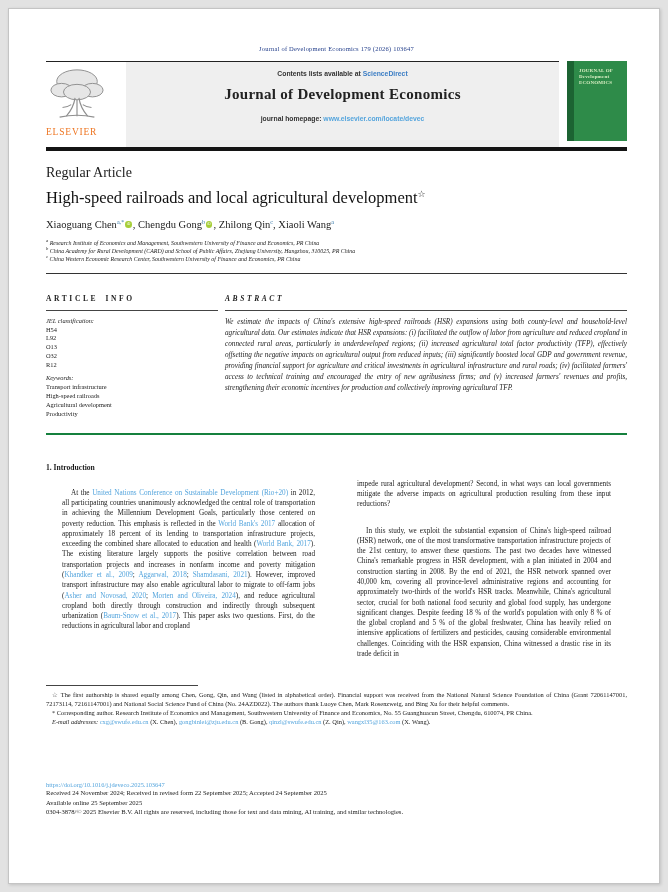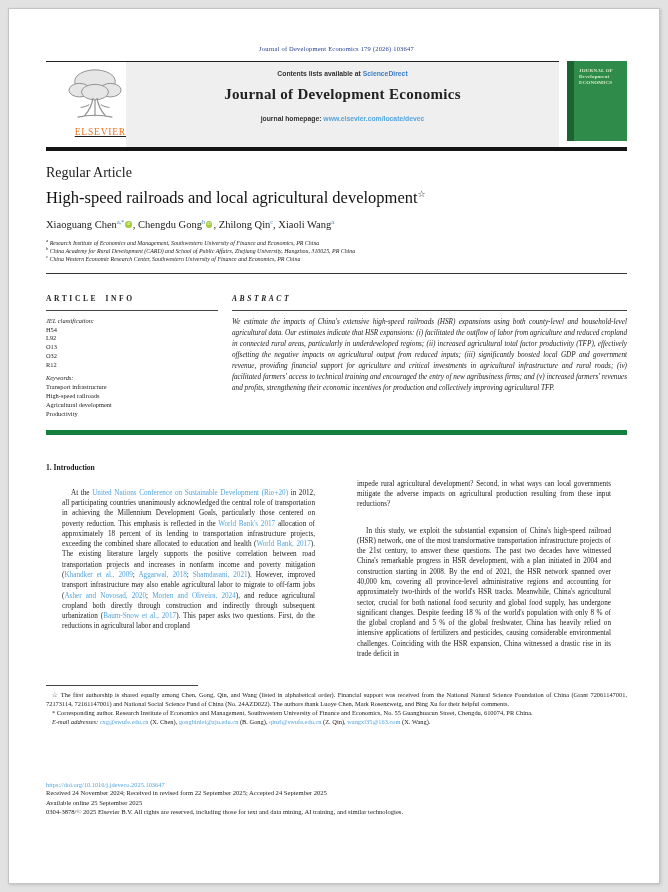--- a/index.html
+++ b/index.html
@@ -6,42 +6,42 @@
   *{box-sizing:border-box;}
   .page{
     width:652px;height:876px;margin:8px;background:#ffffff;
     border:1px solid #c4c4c4;box-shadow:1px 1px 3px rgba(0,0,0,.15);
     padding:0 32px 0 37px;position:relative;
     font-family:"Liberation Serif","DejaVu Serif",serif;color:#1c1c1c;
   }
   .jref{margin-top:36px;text-align:center;font-size:6.5px;color:#26418c;letter-spacing:.2px;}
   .header-row{margin-top:9px;display:flex;justify-content:space-between;height:86px;}
   .header-main{width:513px;border-top:1.5px solid #222;display:flex;}
-  .logo-col{width:80px;padding-top:4px;text-align:right;text-decoration:underline;}
+  .logo-col{width:80px;padding-top:4px;text-align:left;}
   .els-text{font-size:9.5px;color:#ee7623;letter-spacing:.8px;margin-top:1px;font-family:"Liberation Serif",serif;}
   .header-box{flex:1;background:#efefef;text-align:center;padding-top:8px;}
   .contents-line{font-family:"Liberation Sans","DejaVu Sans",sans-serif;font-size:6.8px;font-weight:bold;color:#333;}
   .link-sd{color:#3b7dc4;cursor:pointer;}
   .jtitle{font-size:15px;font-weight:600;margin-top:9px;color:#222;letter-spacing:.3px;}
   .homepage-line{font-family:"Liberation Sans","DejaVu Sans",sans-serif;font-size:6.8px;font-weight:bold;color:#333;margin-top:12px;}
   .link{color:#55a5dd;cursor:pointer;}
   .cover{width:60px;height:80px;background:#2e8b49;position:relative;overflow:hidden;}
   .cover-strip{position:absolute;left:0;top:0;width:7px;height:100%;background:#1c6332;}
   .cover-text{margin:7px 3px 0 12px;font-size:5px;line-height:6px;color:#d8eec2;font-weight:bold;white-space:pre-line;letter-spacing:.2px;font-family:"Liberation Serif",serif;}
   .black-bar{height:4px;background:#141414;}
   .type-label{margin-top:14px;font-size:14px;}
   .title{margin-top:7px;font-size:16.5px;line-height:20px;color:#111;}
   .title sup{font-size:9px;}
   .authors{margin-top:11px;font-size:10.5px;}
   .authors sup{color:#3f7fae;font-size:6.2px;vertical-align:super;line-height:0;}
   .orcid{display:inline-block;width:6.5px;height:6.5px;border-radius:50%;background:#a6ce39;color:#fff;font-size:3.5px;line-height:6.5px;text-align:center;vertical-align:3px;margin:0 1px;font-family:"Liberation Sans",sans-serif;}
   .affs{margin-top:9px;font-size:5.9px;font-style:italic;line-height:8.2px;}
   .affs sup{font-size:4.5px;vertical-align:super;line-height:0;}
   .rule1{margin-top:9px;border-top:1px solid #333;}
-  .info-section{display:flex;gap:14px;border-bottom:5px solid #15803d;padding:20px 0 10px;height:161px;}
+  .info-section{display:flex;gap:7px;border-bottom:2px solid #15803d;padding:20px 0 10px;height:161px;}
   .info-left{width:172px;}
   .info-right{flex:1;font-style:italic;}
   .info-heading{font-size:7.5px;font-weight:bold;letter-spacing:2.6px;word-spacing:3px;color:#222;}
   .head-rule{border-top:1px solid #444;margin:7px 0 6px;}
   .info-left .lines div{font-size:6.4px;line-height:8.9px;}
   .it-label{font-style:italic;font-size:6.4px;line-height:8.9px;}
   .kw-gap{margin-top:4px;}
   .abstract-text{font-size:7.2px;line-height:11px;text-align:justify;margin-top:2px;}
   .body-section{margin-top:28px;display:flex;gap:10px;height:212px;overflow:hidden;}
   .col-left{width:285px;}

